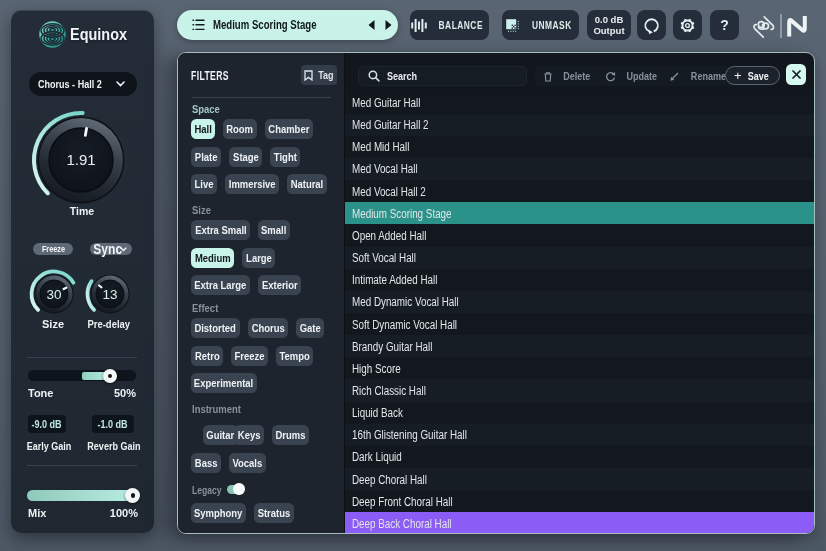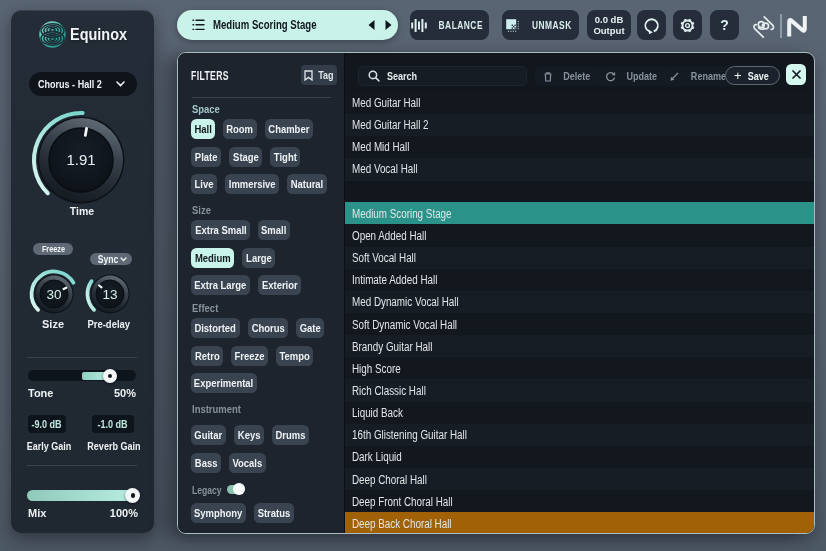--- a/index.html
+++ b/index.html
@@ -176,21 +176,21 @@
 <circle cx="55" cy="55" r="42" fill="url(#ring)"></circle>
 <circle cx="55" cy="55" r="32" fill="url(#face)" stroke="#0a0e13" stroke-width="1.5"></circle>
 <path d="M 21.77 88.23 A 47 47 0 0 1 56.64 8.03" stroke="url(#arcg)" stroke-width="4" fill="none" stroke-linecap="round"></path>
 <line x1="59.34" y1="30.38" x2="60.56" y2="23.49" stroke="#f4f8f8" stroke-width="2.8" stroke-linecap="round"></line>
 <text x="55" y="60" text-anchor="middle" font-size="15" fill="#e9eef1">1.91</text>
 </svg>
 <div class="slbl" style="left:52px;top:205px;width:60px;font-size:10.5px">Time</div>
 <div class="abs" style="left:33px;top:243px;width:40px;height:12px;background:#5e6975;border-radius:6.5px;display:flex;align-items:center;justify-content:center;color:#f2f5f6;font-size:8.5px;font-weight:bold">
       <span class="sx">Freeze</span>
     </div>
-<div class="abs" style="left:90px;top:253px;width:42px;height:12px;background:#5e6975;border-radius:6.5px;display:flex;align-items:center;justify-content:center;color:#f2f5f6;font-size:10px;font-weight:bold">
+<div class="abs" style="left:90px;top:243px;width:42px;height:12px;background:#5e6975;border-radius:6.5px;display:flex;align-items:center;justify-content:center;color:#f2f5f6;font-size:14px;font-weight:bold">
       <span class="sx" style="margin-right:7px">Sync</span>
 <svg width="7" height="5" viewBox="0 0 7 5" style="position:absolute;right:5px">
         <path d="M1 1 L3.5 3.5 L6 1" fill="none" stroke="#f2f5f6" stroke-width="1.3" stroke-linecap="round"></path>
       </svg>
     </div>
 <svg class="abs" style="left:23.5px;top:264px" width="60" height="60" viewBox="0 0 60 60">
 <circle cx="30" cy="30" r="19.5" fill="#0d1117"></circle>
 <circle cx="30" cy="30" r="18.5" fill="url(#ring)"></circle>
 <circle cx="30" cy="30" r="14" fill="url(#face)" stroke="#0a0e13" stroke-width="1"></circle>
 <path d="M 14.09 45.91 A 22.5 22.5 0 1 1 49.49 18.75" stroke="url(#arcg)" stroke-width="3.7" fill="none" stroke-linecap="round"></path>
@@ -301,21 +301,21 @@
 <div class="fpill" style="left:53.0px;top:292.5px;width:37px">
           <span class="sx">Freeze</span>
         </div>
 <div class="fpill" style="left:98.0px;top:292.5px;width:37px">
           <span class="sx">Tempo</span>
         </div>
 <div class="fpill" style="left:13.0px;top:320.0px;width:66px">
           <span class="sx">Experimental</span>
         </div>
 <div class="cat" style="top:350px"><span class="sxl">Instrument</span></div>
-<div class="fpill" style="left:13.0px;top:372px;width:35px">
+<div class="fpill" style="left:25px;top:372px;width:35px">
           <span class="sx">Guitar</span>
         </div>
 <div class="fpill" style="left:56.0px;top:372px;width:30px">
           <span class="sx">Keys</span>
         </div>
 <div class="fpill" style="left:94.0px;top:372px;width:37px">
           <span class="sx">Drums</span>
         </div>
 <div class="fpill" style="left:13.0px;top:399.5px;width:30px">
           <span class="sx">Bass</span>
@@ -383,20 +383,23 @@
       </div>
 <div class="row" style="top:60.6px;background:#171d25">
         <span class="sxl" style="transform:scaleX(.82)">Med Guitar Hall 2</span>
       </div>
 <div class="row" style="top:82.8px;background:#13181f">
         <span class="sxl" style="transform:scaleX(.82)">Med Mid Hall</span>
       </div>
 <div class="row" style="top:104.9px;background:#171d25">
         <span class="sxl" style="transform:scaleX(.82)">Med Vocal Hall</span>
       </div>
+<div class="row" style="top:127.1px;background:#13181f">
+        <span class="sxl" style="transform:scaleX(.82)">Med Vocal Hall 2</span>
+      </div>
 <div class="row" style="top:149.2px;background:#2a9289">
         <span class="sxl" style="transform:scaleX(.82)">Medium Scoring Stage</span>
       </div>
 <div class="row" style="top:171.4px;background:#13181f">
         <span class="sxl" style="transform:scaleX(.82)">Open Added Hall</span>
       </div>
 <div class="row" style="top:193.6px;background:#171d25">
         <span class="sxl" style="transform:scaleX(.82)">Soft Vocal Hall</span>
       </div>
 <div class="row" style="top:215.7px;background:#13181f">
@@ -425,16 +428,16 @@
       </div>
 <div class="row" style="top:392.9px;background:#13181f">
         <span class="sxl" style="transform:scaleX(.82)">Dark Liquid</span>
       </div>
 <div class="row" style="top:415.0px;background:#171d25">
         <span class="sxl" style="transform:scaleX(.82)">Deep Choral Hall</span>
       </div>
 <div class="row" style="top:437.2px;background:#13181f">
         <span class="sxl" style="transform:scaleX(.82)">Deep Front Choral Hall</span>
       </div>
-<div class="row" style="top:459.3px;background:#a16207">
+<div class="row" style="top:459.3px;background:#8b5cf6">
         <span class="sxl" style="transform:scaleX(.82)">Deep Back Choral Hall</span>
       </div>
 </div>
 </div>
 </body></html>

